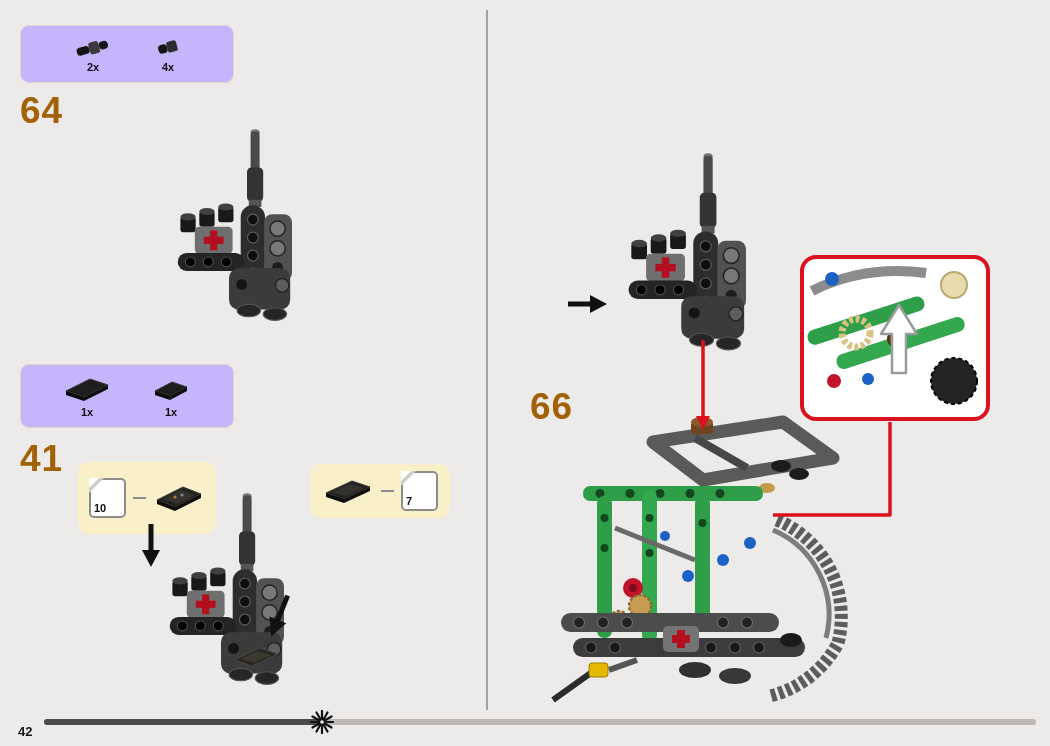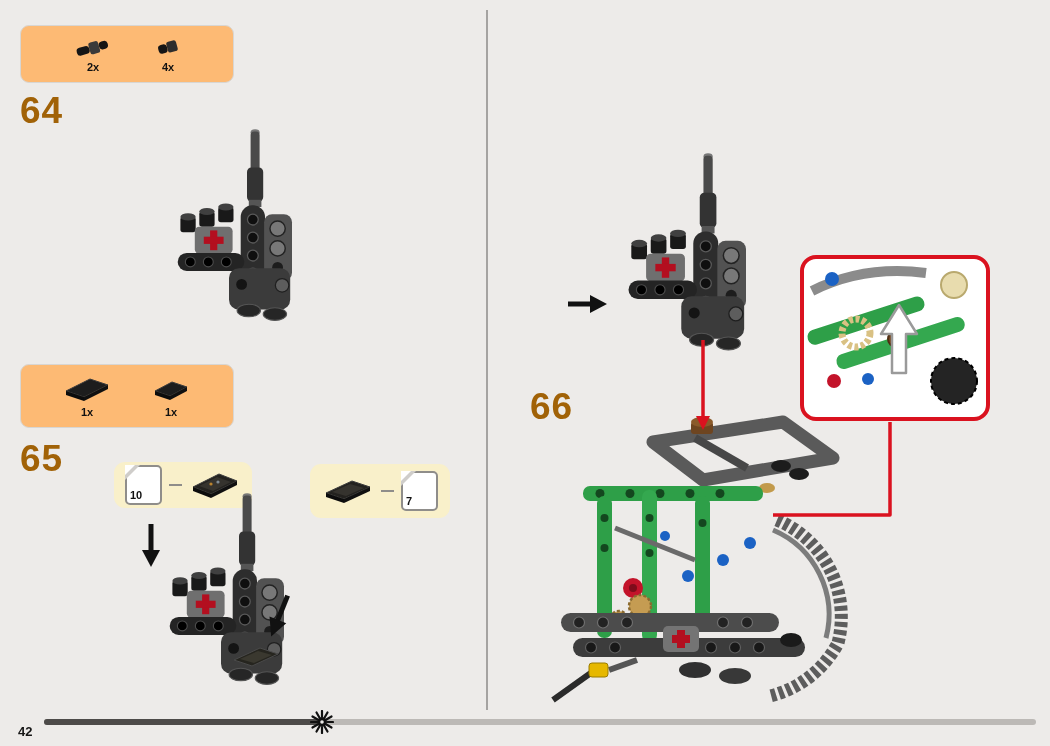--- a/index.html
+++ b/index.html
@@ -1,20 +1,20 @@
 <!DOCTYPE html>
 <html><head>
 <meta charset="utf-8">
 <style>
   html,body{margin:0;padding:0;background:#dddbd9;}
   body{font-family:"Liberation Sans",sans-serif;}
   .page{position:relative;width:1050px;height:746px;background:#edebe9;overflow:hidden;}
   .abs{position:absolute;}
 
-  .parts-box{background:#fdba74;border:1px solid #d8d6d3;border-radius:9px;
+  .parts-box{background:#c4b5fd;border:1px solid #d8d6d3;border-radius:9px;
     display:flex;align-items:center;justify-content:center;gap:38px;}
   .part{display:flex;flex-direction:column;align-items:center;gap:3px;}
   .count-label{font-size:11px;font-weight:bold;color:#111;}
 
   .step-num{font-size:37px;font-weight:800;color:#a16207;letter-spacing:1px;line-height:1;}
 
   .callout{background:#f9f0ca;border-radius:11px;display:flex;align-items:center;justify-content:center;gap:7px;}
   .sticker{position:relative;width:33px;height:36px;background:#fff;border:2px solid #8f8d8a;border-radius:5px;}
   .sticker-fold{position:absolute;top:-2px;left:-2px;width:0;height:0;
     border-top:15px solid #cfcdca;border-right:15px solid transparent;}
@@ -115,23 +115,23 @@
     <div class="part">
       <svg width="42" height="28" viewBox="0 0 42 28">
         <polygon points="5,16 22,7 37,12 20,21" fill="#1d1d1d" stroke="#3c3c3c" stroke-width="1"></polygon>
         <polygon points="5,16 20,21 20,25 5,20" fill="#0c0c0c"></polygon>
         <polygon points="20,21 37,12 37,16 20,25" fill="#101010"></polygon>
       </svg>
       <span class="count-label">1x</span>
     </div>
   </div>
 
-  <div class="abs step-num" style="left:20px;top:440px;">65</div>
-
-  <div class="abs callout" style="left:78px;top:462px;width:138px;height:46px;margin-left:36px;">
+  <div class="abs step-num" style="left:20px;top:440px;">41</div>
+
+  <div class="abs callout" style="left:78px;top:462px;width:138px;height:72px;">
     <div class="sticker">
       <div class="sticker-fold"></div>
       <div class="sticker-fold2"></div>
       <span class="sticker-num">10</span>
     </div>
     <div class="connector"></div>
     <svg width="52" height="30" viewBox="0 0 52 30">
       <polygon points="4,17 30,4 48,11 22,24" fill="#23221f" stroke="#3c3c3c" stroke-width="1"></polygon>
       <polygon points="10,16 28,7 42,12 24,21" fill="#35332e"></polygon>
       <circle cx="22" cy="14" r="1.6" fill="#b9832f"></circle>

